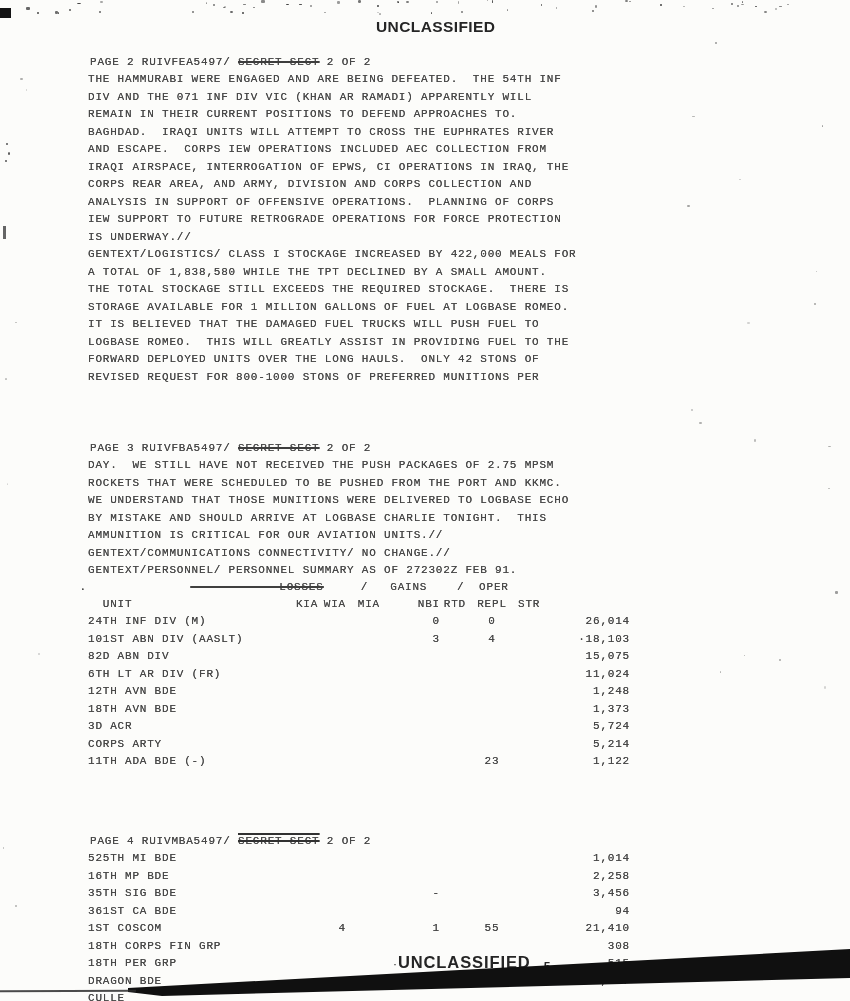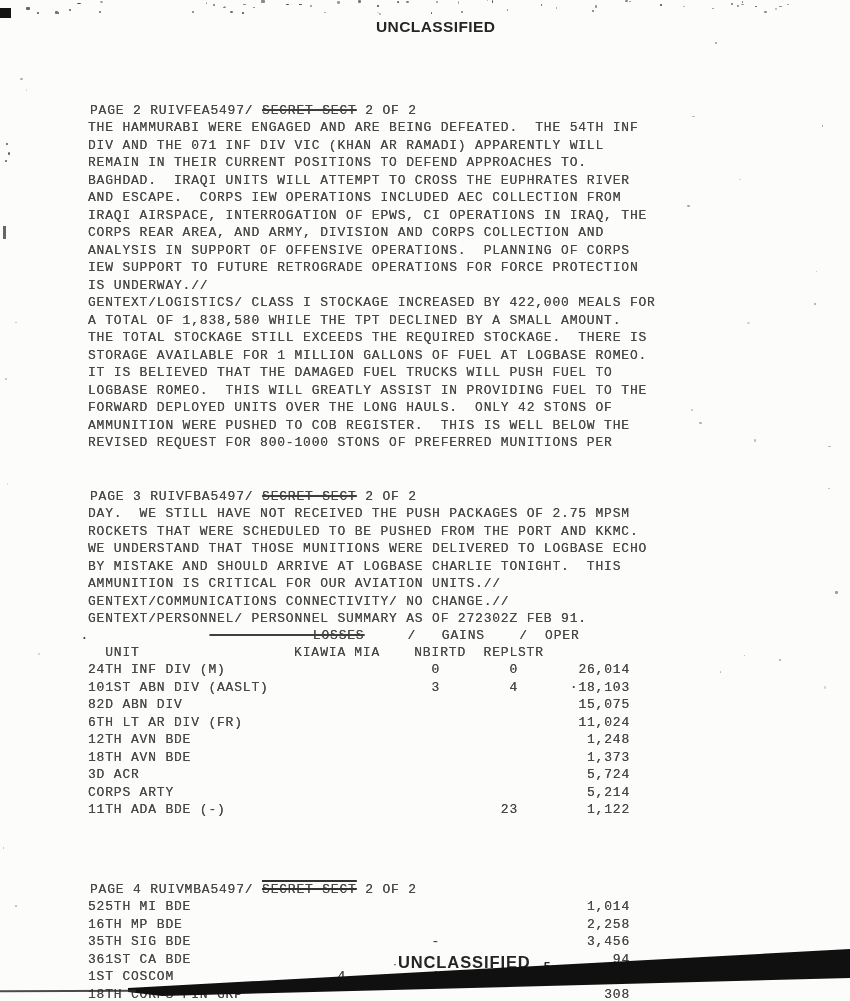--- a/index.html
+++ b/index.html
@@ -6,40 +6,39 @@
   body{
     width:850px;height:1001px;position:relative;overflow:hidden;
     background:#fcfcfa;
     font-family:"Liberation Mono","DejaVu Sans Mono",monospace;
   }
   .page{position:absolute;inset:0;}
   
   .scan{
     position:absolute;inset:0;
     color:#4d4d4d;
-    font-size:13px;letter-spacing:0.8px;
+    font-size:11px;letter-spacing:0.8px;
     filter:blur(0.42px) contrast(1.5) opacity(0.9);
     text-shadow:0 0 0.6px rgba(70,70,70,.85);
-    margin-top:48px;
   }
   .tline,.phead,.trow{white-space:pre;height:17.5px;line-height:17.5px;}
   .block{position:absolute;}
   .phead{position:absolute;}
   .struck{text-decoration:line-through;text-decoration-thickness:2px;text-decoration-color:#454545;}
   .struck-box{text-decoration:overline line-through;text-decoration-thickness:1.8px;text-decoration-color:#3c3c3c;}
   .struckline{text-decoration:line-through;text-decoration-thickness:2px;text-decoration-color:#474747;}
   
   .cell{display:inline-block;vertical-align:top;white-space:pre;}
   .c-unit{width:206px;}
   .c-kia{width:26px;text-align:center;}
   .c-wia{width:26px;text-align:right;}
   .c-mia{width:34px;text-align:right;}
   .c-nbi{width:60px;text-align:right;}
   .c-rtd{width:26px;text-align:right;}
-  .c-repl{width:52px;text-align:right;}
+  .c-repl{width:52px;text-align:center;}
   .c-str{width:112px;text-align:right;}
   .hdr .c-str{text-align:left;}
   
   .crisp{position:absolute;inset:0;filter:blur(0.25px) contrast(1.2);border-radius:13px;}
   .banner{
     position:absolute;font-family:"Liberation Sans",sans-serif;
     font-weight:700;color:#343434;letter-spacing:0.4px;
   }
   #uncl-top{left:376px;top:18px;font-size:15.5px;}
   #uncl-bottom{left:393px;top:953px;font-size:16.5px;letter-spacing:0.9px;}
@@ -76,21 +75,20 @@
         <div class="tline">ANALYSIS IN SUPPORT OF OFFENSIVE OPERATIONS.  PLANNING OF CORPS</div>
         <div class="tline">IEW SUPPORT TO FUTURE RETROGRADE OPERATIONS FOR FORCE PROTECTION</div>
         <div class="tline">IS UNDERWAY.//</div>
         <div class="tline">GENTEXT/LOGISTICS/ CLASS I STOCKAGE INCREASED BY 422,000 MEALS FOR</div>
         <div class="tline">A TOTAL OF 1,838,580 WHILE THE TPT DECLINED BY A SMALL AMOUNT.</div>
         <div class="tline">THE TOTAL STOCKAGE STILL EXCEEDS THE REQUIRED STOCKAGE.  THERE IS</div>
         <div class="tline">STORAGE AVAILABLE FOR 1 MILLION GALLONS OF FUEL AT LOGBASE ROMEO.</div>
         <div class="tline">IT IS BELIEVED THAT THE DAMAGED FUEL TRUCKS WILL PUSH FUEL TO</div>
         <div class="tline">LOGBASE ROMEO.  THIS WILL GREATLY ASSIST IN PROVIDING FUEL TO THE</div>
         <div class="tline">FORWARD DEPLOYED UNITS OVER THE LONG HAULS.  ONLY 42 STONS OF</div>
-        <div class="tline">AMMUNITION WERE PUSHED TO COB REGISTER.  THIS IS WELL BELOW THE</div>
         <div class="tline">REVISED REQUEST FOR 800-1000 STONS OF PREFERRED MUNITIONS PER</div>
       </div>
 
     <div class="phead" style="left:90px;top:440px;"><span>PAGE 3 RUIVFBA5497/ </span><span class="struck">SECRET SECT</span><span> 2 OF 2</span></div>
 
     <div class="block" style="left:88px;top:457px;">
         <div class="tline">DAY.  WE STILL HAVE NOT RECEIVED THE PUSH PACKAGES OF 2.75 MPSM</div>
         <div class="tline">ROCKETS THAT WERE SCHEDULED TO BE PUSHED FROM THE PORT AND KKMC.</div>
         <div class="tline">WE UNDERSTAND THAT THOSE MUNITIONS WERE DELIVERED TO LOGBASE ECHO</div>
         <div class="tline">BY MISTAKE AND SHOULD ARRIVE AT LOGBASE CHARLIE TONIGHT.  THIS</div>

